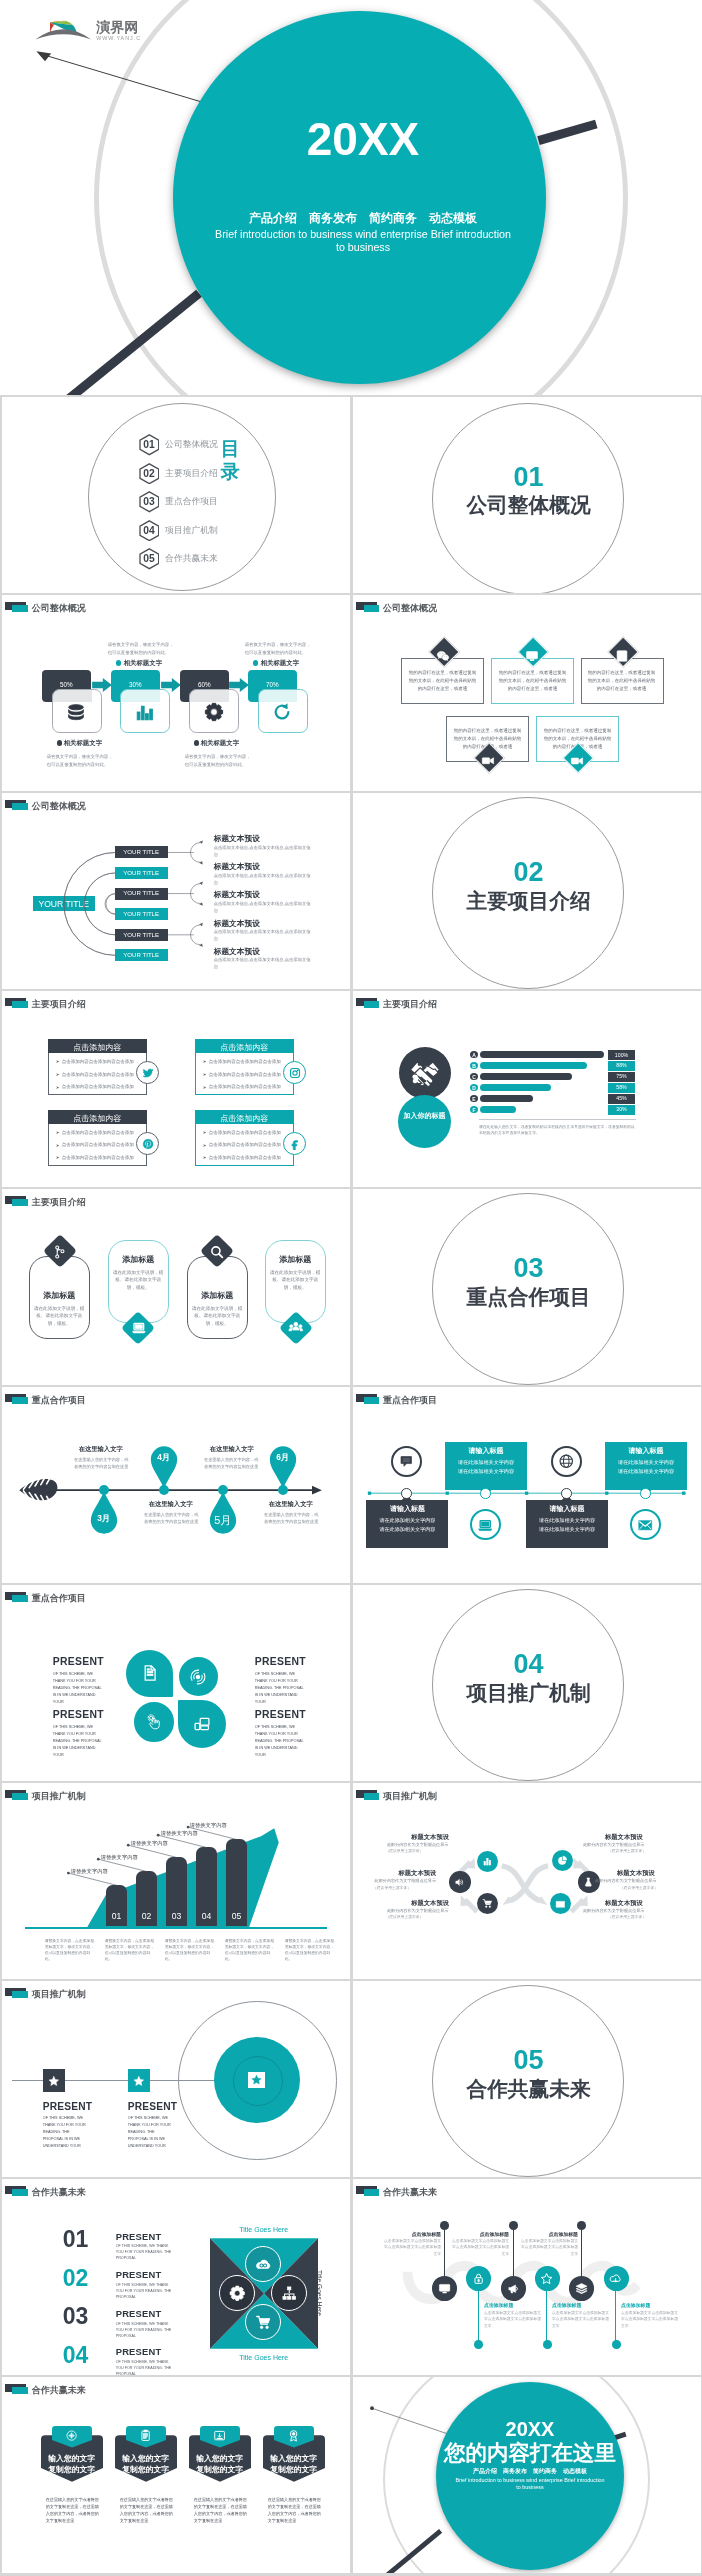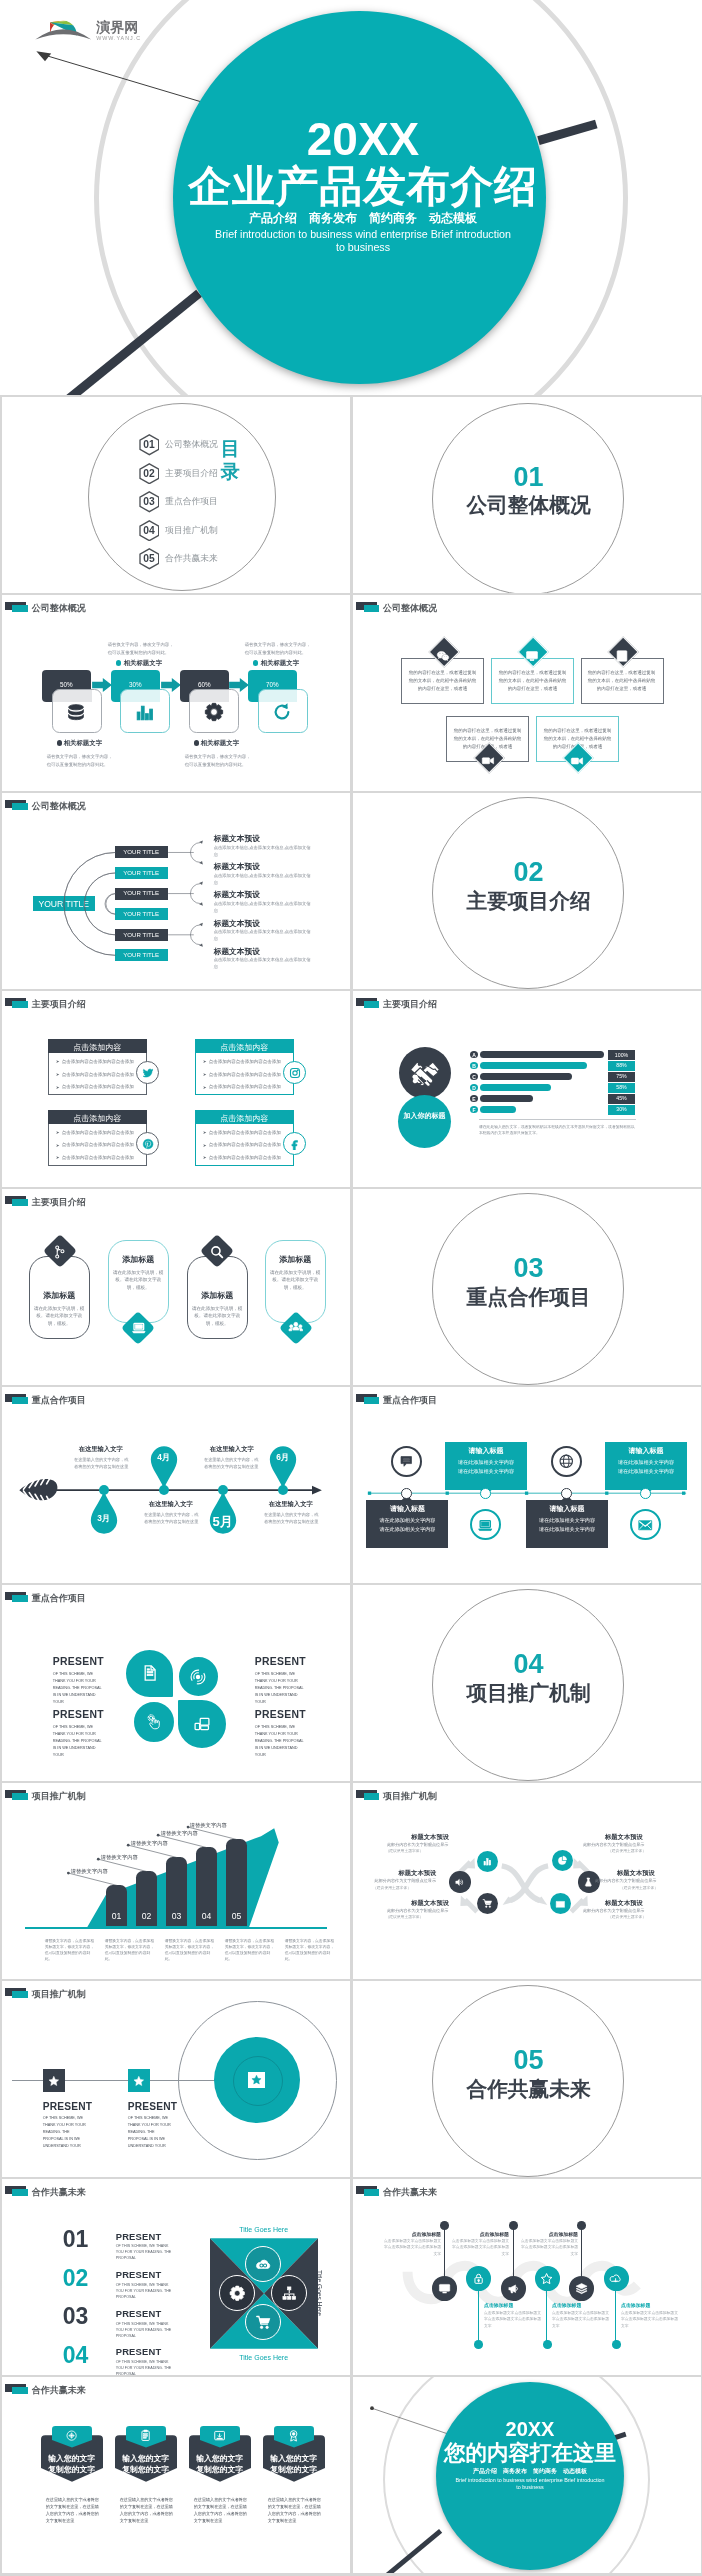--- a/index.html
+++ b/index.html
@@ -33,21 +33,20 @@
   <div class="hero">
     <div class="ring" style="left:94px;top:-69px;width:524px;height:524px;"></div>
     <svg style="position:absolute;left:0;top:0;" width="702" height="395" viewBox="0 0 850 478">
       <line x1="52" y1="66" x2="367" y2="160" stroke="#3c3c3c" stroke-width="1.2"></line>
       <path d="M44 62 L62 64.5 L54.5 74 Z" fill="#3c3c3c"></path>
       <line x1="83" y1="483" x2="241" y2="355" stroke="#343b46" stroke-width="11"></line>
       <line x1="652" y1="170" x2="722" y2="150" stroke="#343b46" stroke-width="11"></line>
     </svg>
     <div class="bigcircle" style="left:173px;top:10.7px;width:373px;height:373px;box-shadow:0 2.5px 8.3px rgba(0,0,0,.35);"></div>
     <div class="htitle" style="left:173px;top:116px;width:380px;font-size:46px;line-height:46px;font-weight:bold;letter-spacing:0px;">20XX</div>
-    <div class="htitle" style="left:173px;top:163px;width:380px;font-size:43px;line-height:46px;font-weight:bold;letter-spacing:0.7px;">企业产品发布介绍</div>
     <div class="htitle" style="left:173px;top:211px;width:380px;font-size:12px;line-height:15px;font-weight:600;">产品介绍　商务发布　简约商务　动态模板</div>
     <div class="htitle" style="left:173px;top:228px;width:380px;font-size:10.7px;line-height:13.2px;">Brief introduction to business wind enterprise Brief introduction</div>
     <div class="htitle" style="left:173px;top:241px;width:380px;font-size:10.7px;line-height:13.2px;">to business</div>
 
     <div style="position:absolute;left:25px;top:14px;width:116px;height:26.4px;">
       <svg width="116" height="28" viewBox="0 0 140 34">
         <g>
           <path d="M30 26 A20 20 0 0 1 34.5 13.8 L30 10 Z" fill="#c8372d"></path>
           <path d="M34.5 13.8 A20 20 0 0 1 42.5 8.6 L30 10 Z" fill="#e07b20"></path>
           <path d="M42.5 8.6 A20 20 0 0 1 50 8.6 L30 10 Z" fill="#efa81e"></path>
@@ -516,21 +515,21 @@
             <svg style="position:absolute;left:148px;top:57px;" width="28" height="45" viewBox="0 0 34 54">
               <path d="M17 54 C 23.5 38 33 29.5 33 18.5 A 16 16 0 0 0 1 18.5 C 1 29.5 10.5 38 17 54 Z" fill="#0aa8ae"></path>
             </svg>
             <div style="position:absolute;left:148px;top:65px;width:28px;text-align:center;font-size:8.3px;color:#fff;font-weight:bold;">4月</div>
             <div style="position:absolute;left:157px;top:98px;width:10px;height:10px;border-radius:50%;background:#0aa8ae;"></div>
           </div>
           <div>
             <svg style="position:absolute;left:207px;top:104px;" width="28" height="45" viewBox="0 0 34 54">
               <path d="M17 0 C 23.5 16 33 24.5 33 35.5 A 16 16 0 0 1 1 35.5 C 1 24.5 10.5 16 17 0 Z" fill="#0aa8ae"></path>
             </svg>
-            <div style="position:absolute;left:207px;top:126px;width:28px;text-align:center;font-size:13px;color:#fff;font-weight:bold;">5月</div>
+            <div style="position:absolute;left:207px;top:126px;width:28px;text-align:center;font-size:11px;color:#fff;font-weight:normal;">5月</div>
             <div style="position:absolute;left:216px;top:98px;width:10px;height:10px;border-radius:50%;background:#0aa8ae;"></div>
           </div>
           <div>
             <svg style="position:absolute;left:267px;top:57px;" width="28" height="45" viewBox="0 0 34 54">
               <path d="M17 54 C 23.5 38 33 29.5 33 18.5 A 16 16 0 0 0 1 18.5 C 1 29.5 10.5 38 17 54 Z" fill="#0aa8ae"></path>
             </svg>
             <div style="position:absolute;left:267px;top:65px;width:28px;text-align:center;font-size:8.3px;color:#fff;font-weight:bold;">6月</div>
             <div style="position:absolute;left:276px;top:98px;width:10px;height:10px;border-radius:50%;background:#0aa8ae;"></div>
           </div>
           <div style="position:absolute;left:66px;top:58px;width:66px;text-align:center;font-size:6.3px;font-weight:bold;color:#333a43;">在这里输入文字</div>

